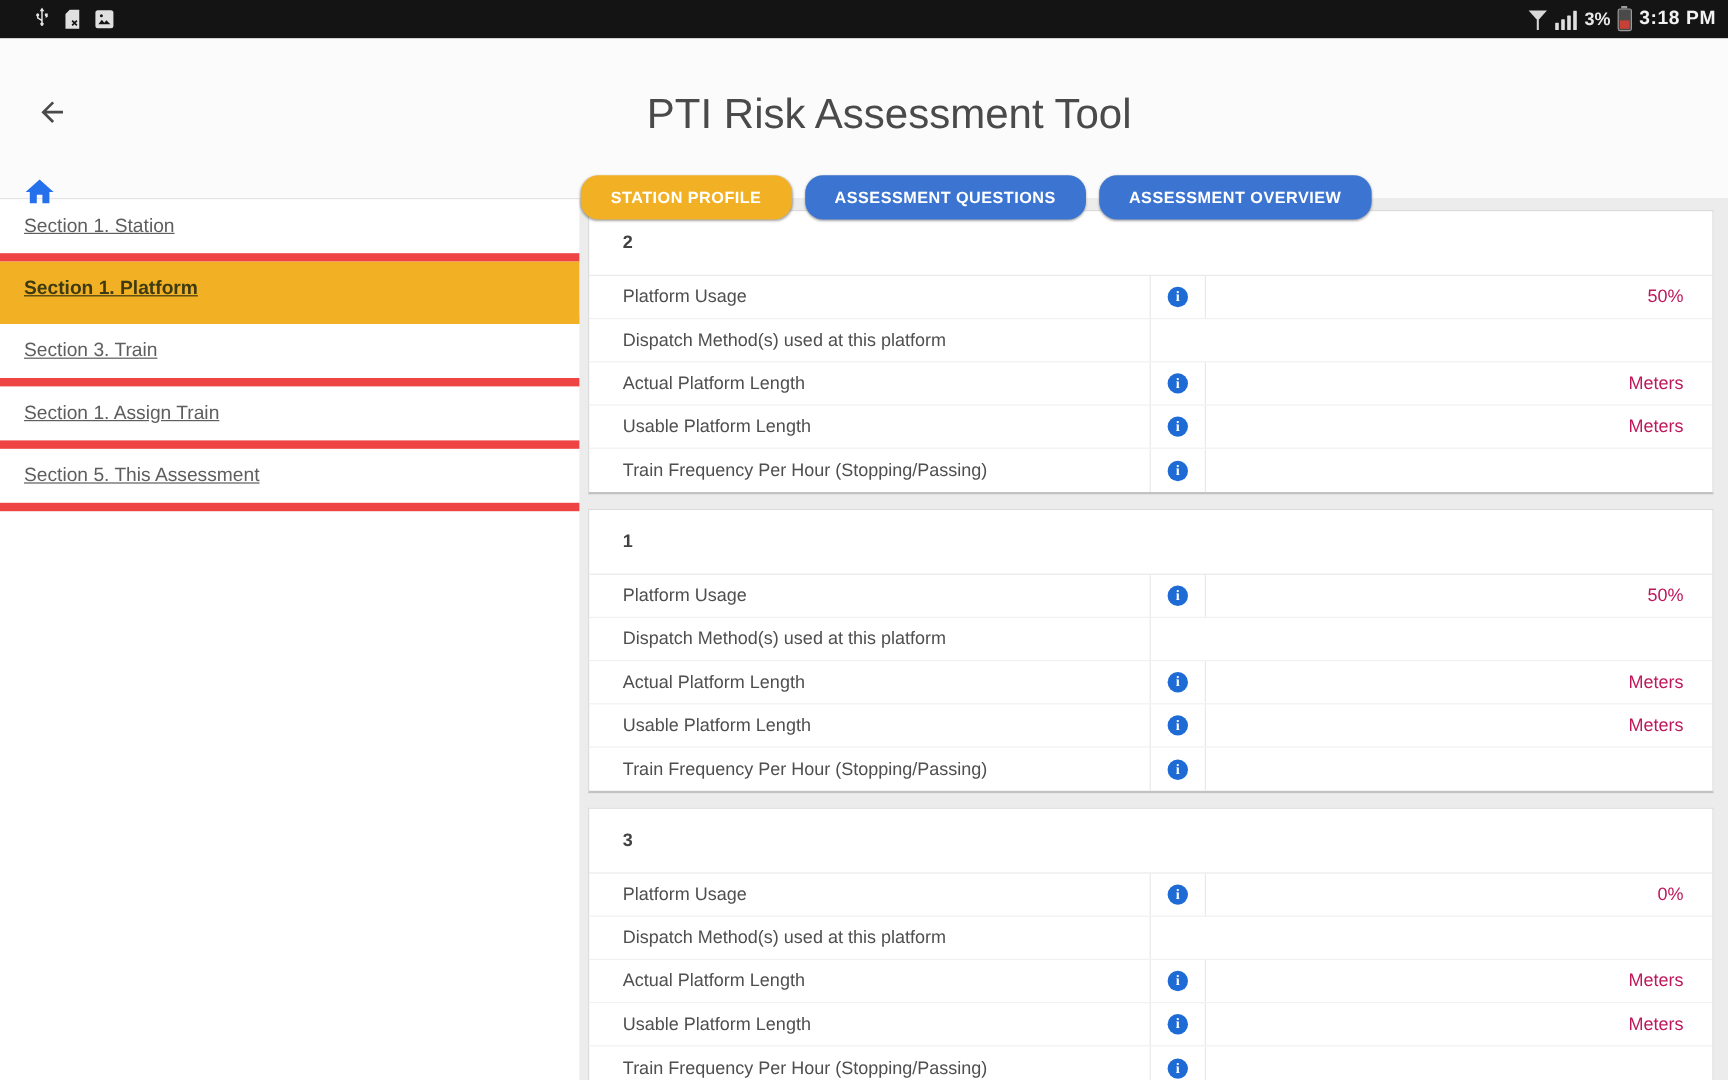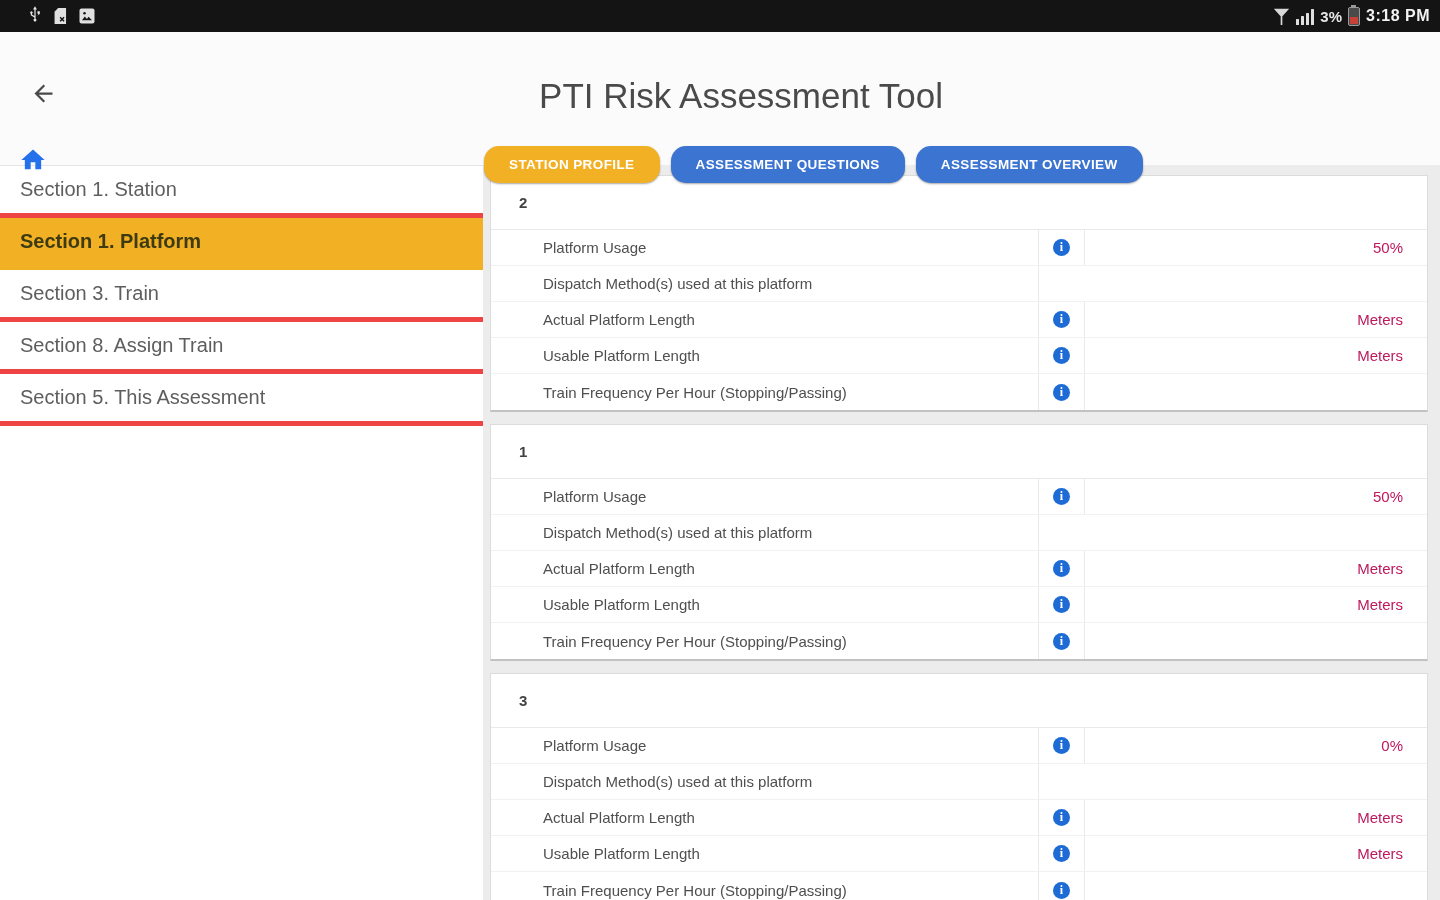--- a/index.html
+++ b/index.html
@@ -40,33 +40,33 @@
   .tab-bar{position:absolute;left:484px;top:114px;display:flex;gap:11px;}
   .tab{height:37px;padding:0 25px;border:none;border-radius:15px;color:#fff;
     font-weight:bold;font-size:13.5px;letter-spacing:.4px;background:var(--accent-blue);
     box-shadow:0 1px 2px rgba(0,0,0,.35);cursor:pointer;}
   .tab-active{background:var(--accent-yellow);}
 
   
   .app-body{display:flex;height:735px;}
   .sidebar{width:483px;background:#fff;border-top:1px solid #E3E3E3;flex:none;}
   .side-item{height:52px;display:flex;align-items:center;padding-left:20px;
-    border-bottom:5px solid #ef4444;font-size:20px;color:#5E5E5E;cursor:pointer;}
+    border-bottom:7px solid #ef4444;font-size:16px;color:#5E5E5E;cursor:pointer;text-decoration:underline;}
   .side-item.active{background:var(--accent-yellow);border-bottom-color:var(--accent-yellow);
     color:#3E3A12;font-weight:bold;}
 
   .content{flex:1;background:#ECECEC;padding:10px 12px 0 7px;overflow:hidden;}
   .card{background:#fff;border:1px solid #DCDCDC;border-bottom:2px solid #C2C2C2;
     margin-bottom:12px;}
   .card-header{height:54px;display:flex;align-items:center;padding-left:28px;
     font-weight:bold;font-size:15px;color:#424242;border-bottom:1px solid #E9E9E9;}
   .p-row{display:flex;align-items:stretch;height:36px;border-bottom:1px solid #F1F1F1;}
   .p-row:last-child{border-bottom:none;}
-  .cell-label{width:524px;flex:none;display:flex;align-items:center;padding-left:28px;
-    border-right:1px solid #E9E9E9;color:#4F4F4F;font-size:15px;margin-left:24px;}
+  .cell-label{width:468px;flex:none;display:flex;align-items:center;padding-left:28px;
+    border-right:1px solid #E9E9E9;color:#4F4F4F;font-size:15px;}
   .cell-icon{width:46px;flex:none;display:flex;align-items:center;justify-content:center;}
   .cell-icon.with-divider{border-right:1px solid #E9E9E9;}
   .cell-value{flex:1;display:flex;align-items:center;justify-content:flex-end;
     padding-right:24px;color:#be185d;font-size:15px;cursor:pointer;}
   .info-dot{width:17px;height:17px;border-radius:50%;background:var(--info-blue);
     color:#fff;font-size:12px;font-weight:bold;display:flex;align-items:center;
     justify-content:center;cursor:pointer;font-family:"Liberation Serif", serif;}
 </style>
 </head>
 <body>
@@ -134,21 +134,21 @@
       <button class="tab">ASSESSMENT QUESTIONS</button>
       <button class="tab">ASSESSMENT OVERVIEW</button>
     </div>
 </div>
 
 <div class="app-body">
   <div class="sidebar">
       <div class="side-item">Section 1. Station</div>
       <div class="side-item active">Section 1. Platform</div>
       <div class="side-item">Section 3. Train</div>
-      <div class="side-item">Section 8. Assign Train</div>
+      <div class="side-item">Section 1. Assign Train</div>
       <div class="side-item">Section 5. This Assessment</div>
     </div>
   <div class="content">
       <div class="card">
         <div class="card-header">2</div>
         <div class="p-row">
           <div class="cell-label">Platform Usage</div>
           <div class="cell-icon with-divider">
             <span class="info-dot">i</span>
           </div>

